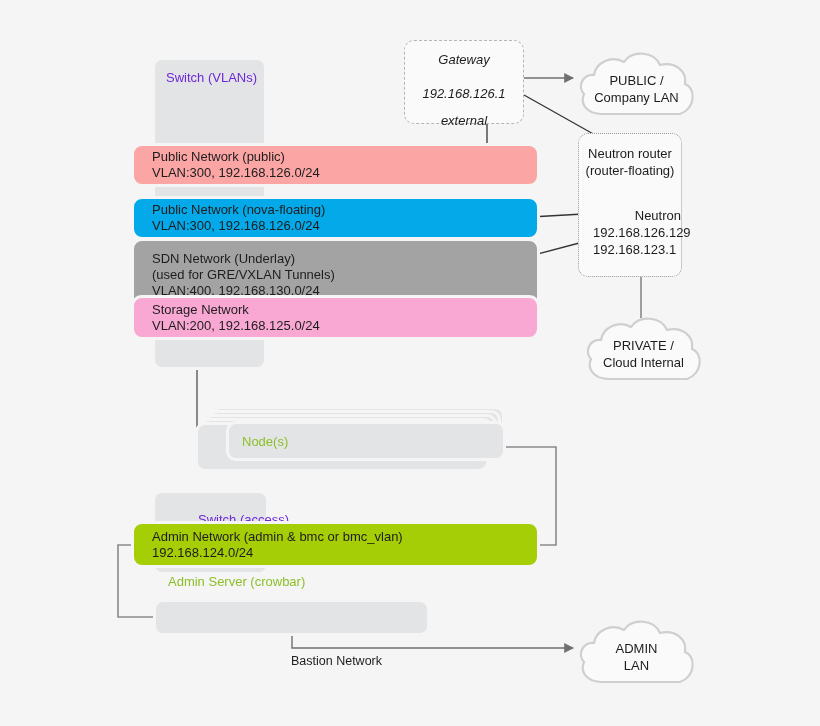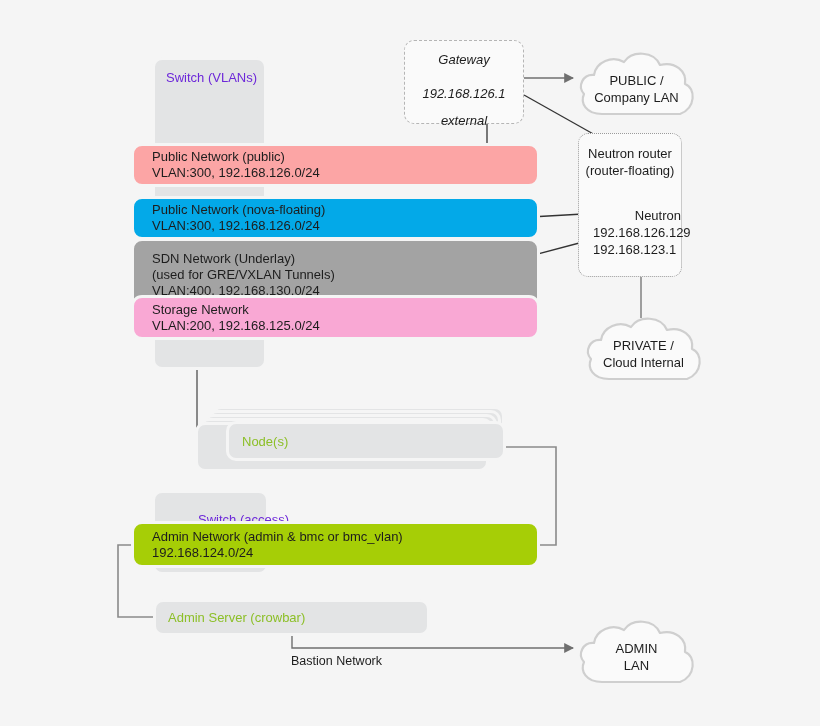--- a/index.html
+++ b/index.html
@@ -224,21 +224,21 @@
   <div class="card-label" style="left:165px; top:512px;margin-left:33px;">Switch (access)</div>
 
   <div class="node bar" style="left:131px; top:521px; width:409px; height:47px; background:#a6ce06;">
     <div>
       <div class="bar-text">Admin Network (admin &amp; bmc or bmc_vlan)</div>
       <div class="bar-text">192.168.124.0/24</div>
     </div>
   </div>
 
   <div class="node card" style="left:153px; top:599px; width:277px; height:37px;"></div>
-  <div class="card-label green-label" style="left:168px; top:610px;">Admin Server (crowbar)</div>
+  <div class="card-label green-label" style="left:168px; top:574px;">Admin Server (crowbar)</div>
 
   <div class="plain-text" style="left:291px; top:654px;">Bastion Network</div>
 
   <div class="node" style="left:574px; top:616px; width:125px; height:72px;">
     <svg width="125" height="72">
       <path d="M28,66
                C12,66 6,55 10,46
                C3,38 9,26 20,27
                C22,14 38,7 50,14
                C58,2 80,3 86,17

